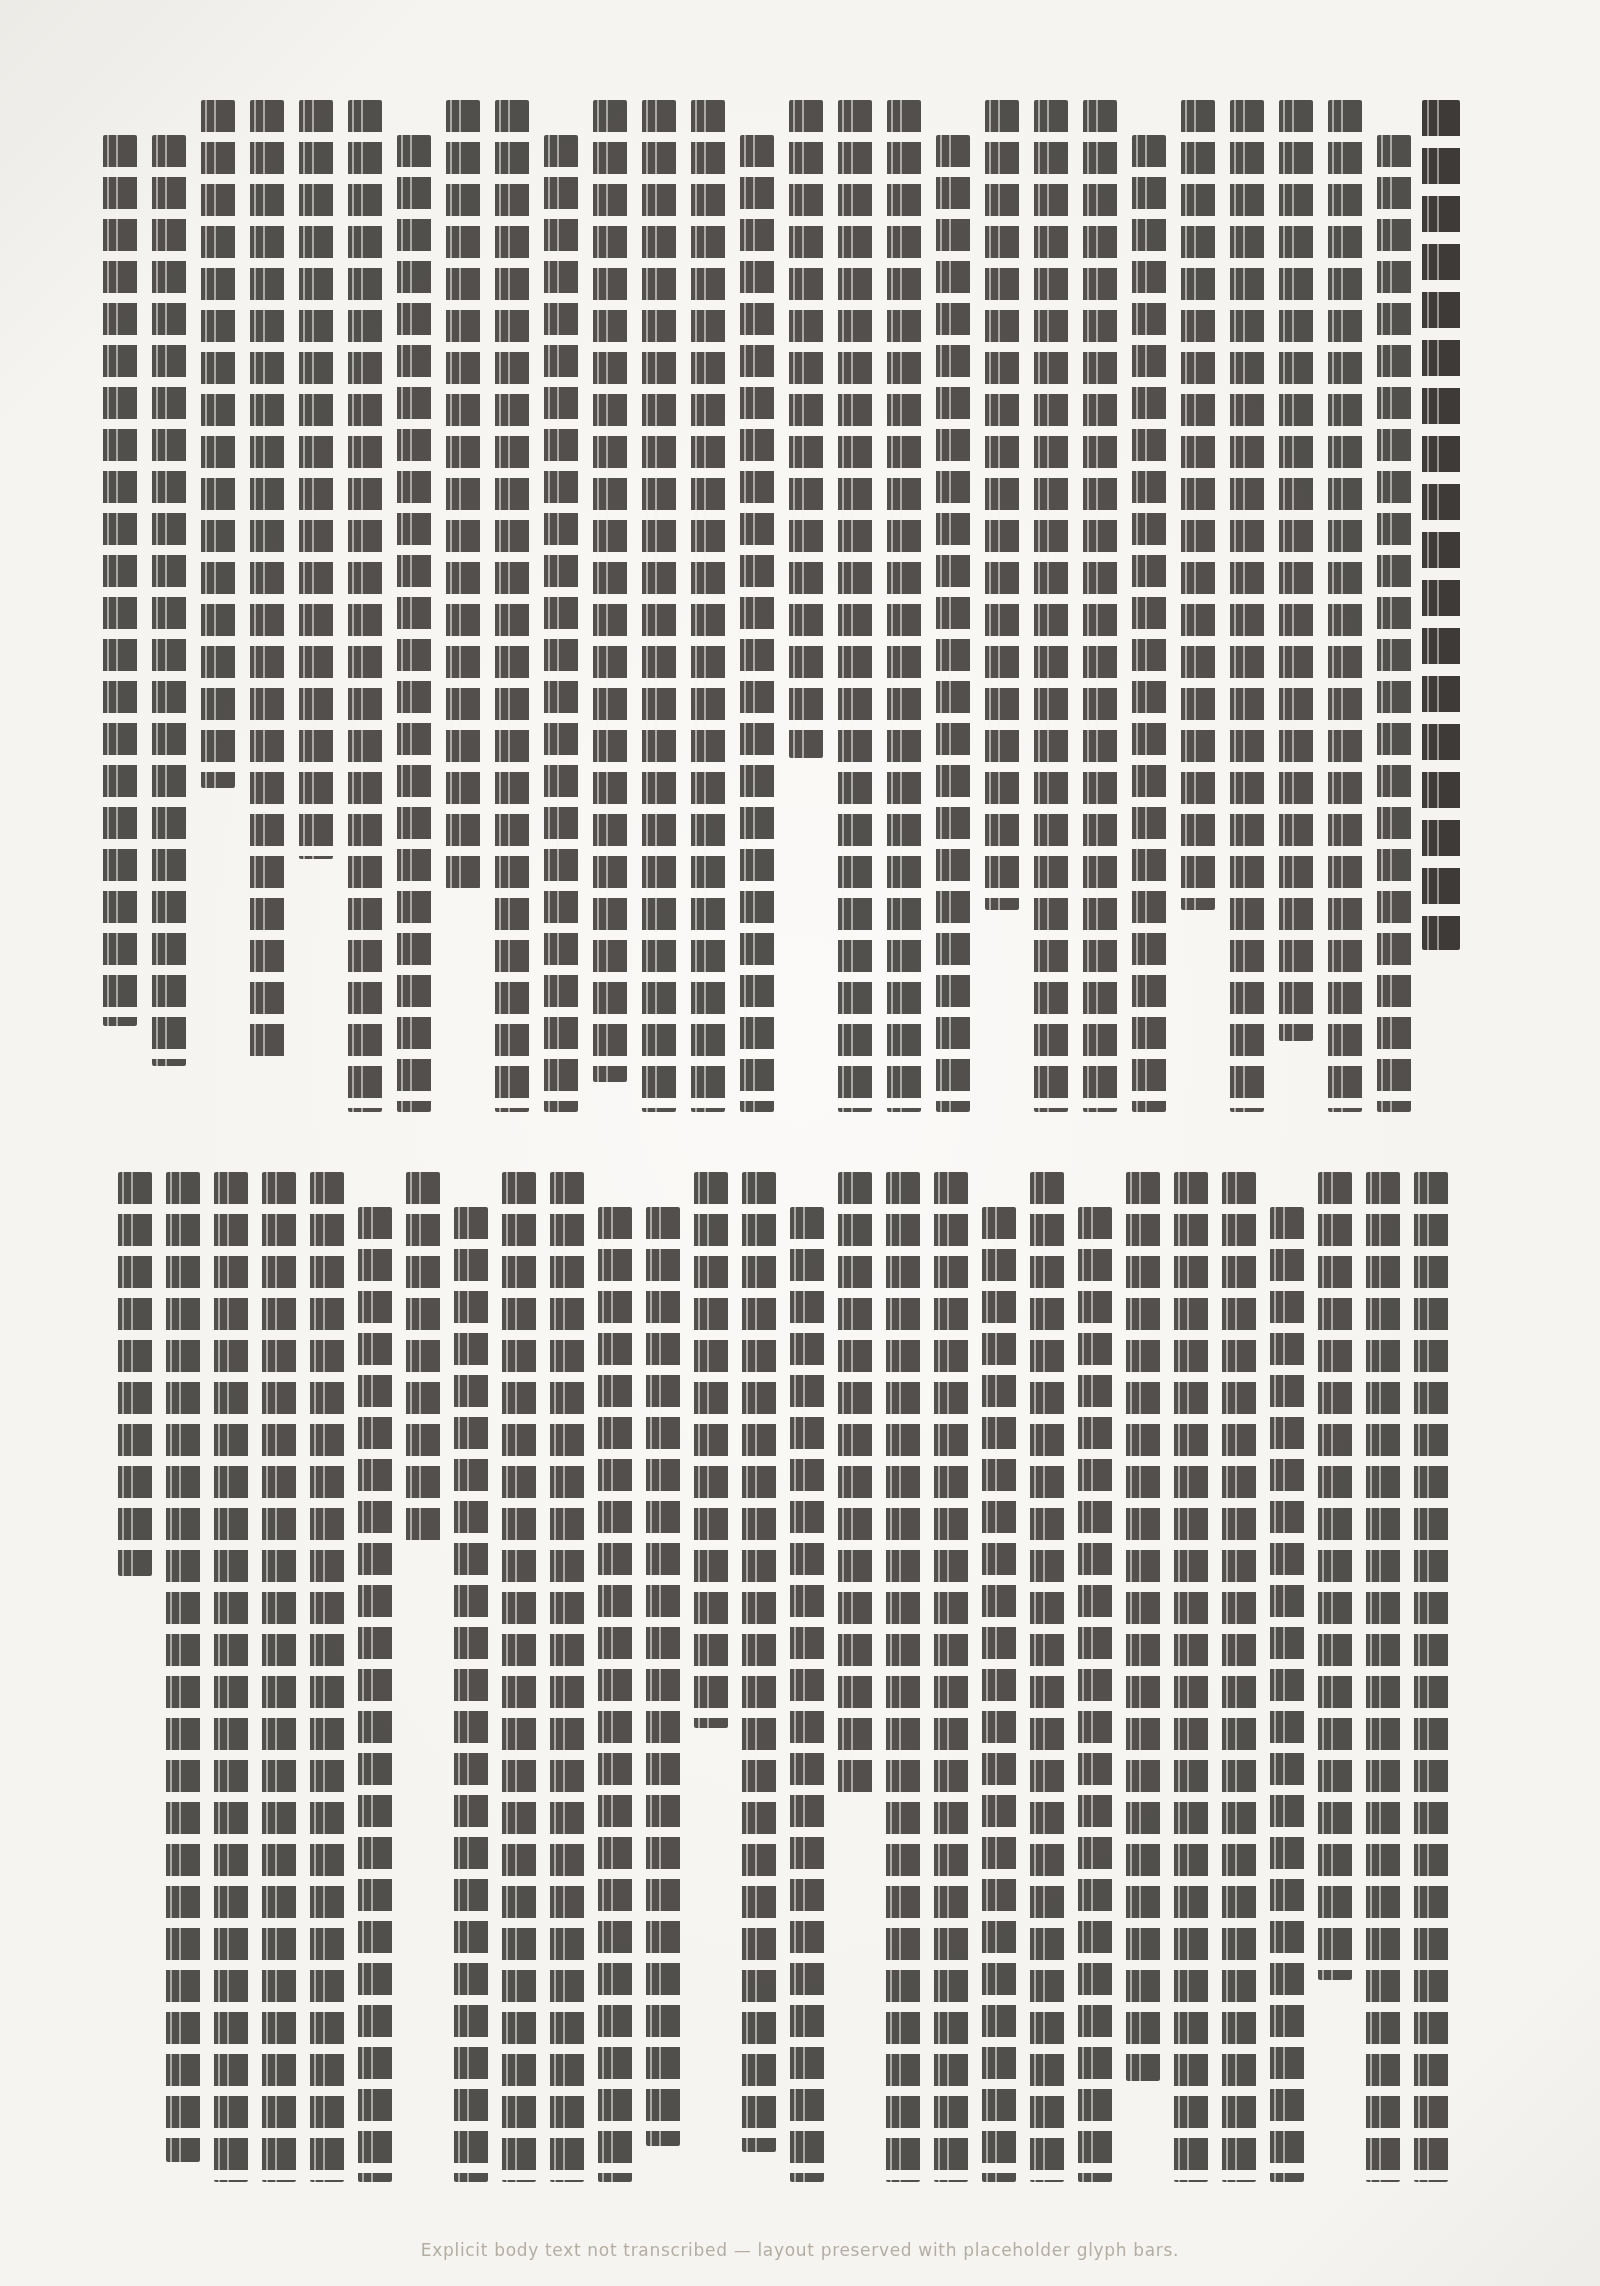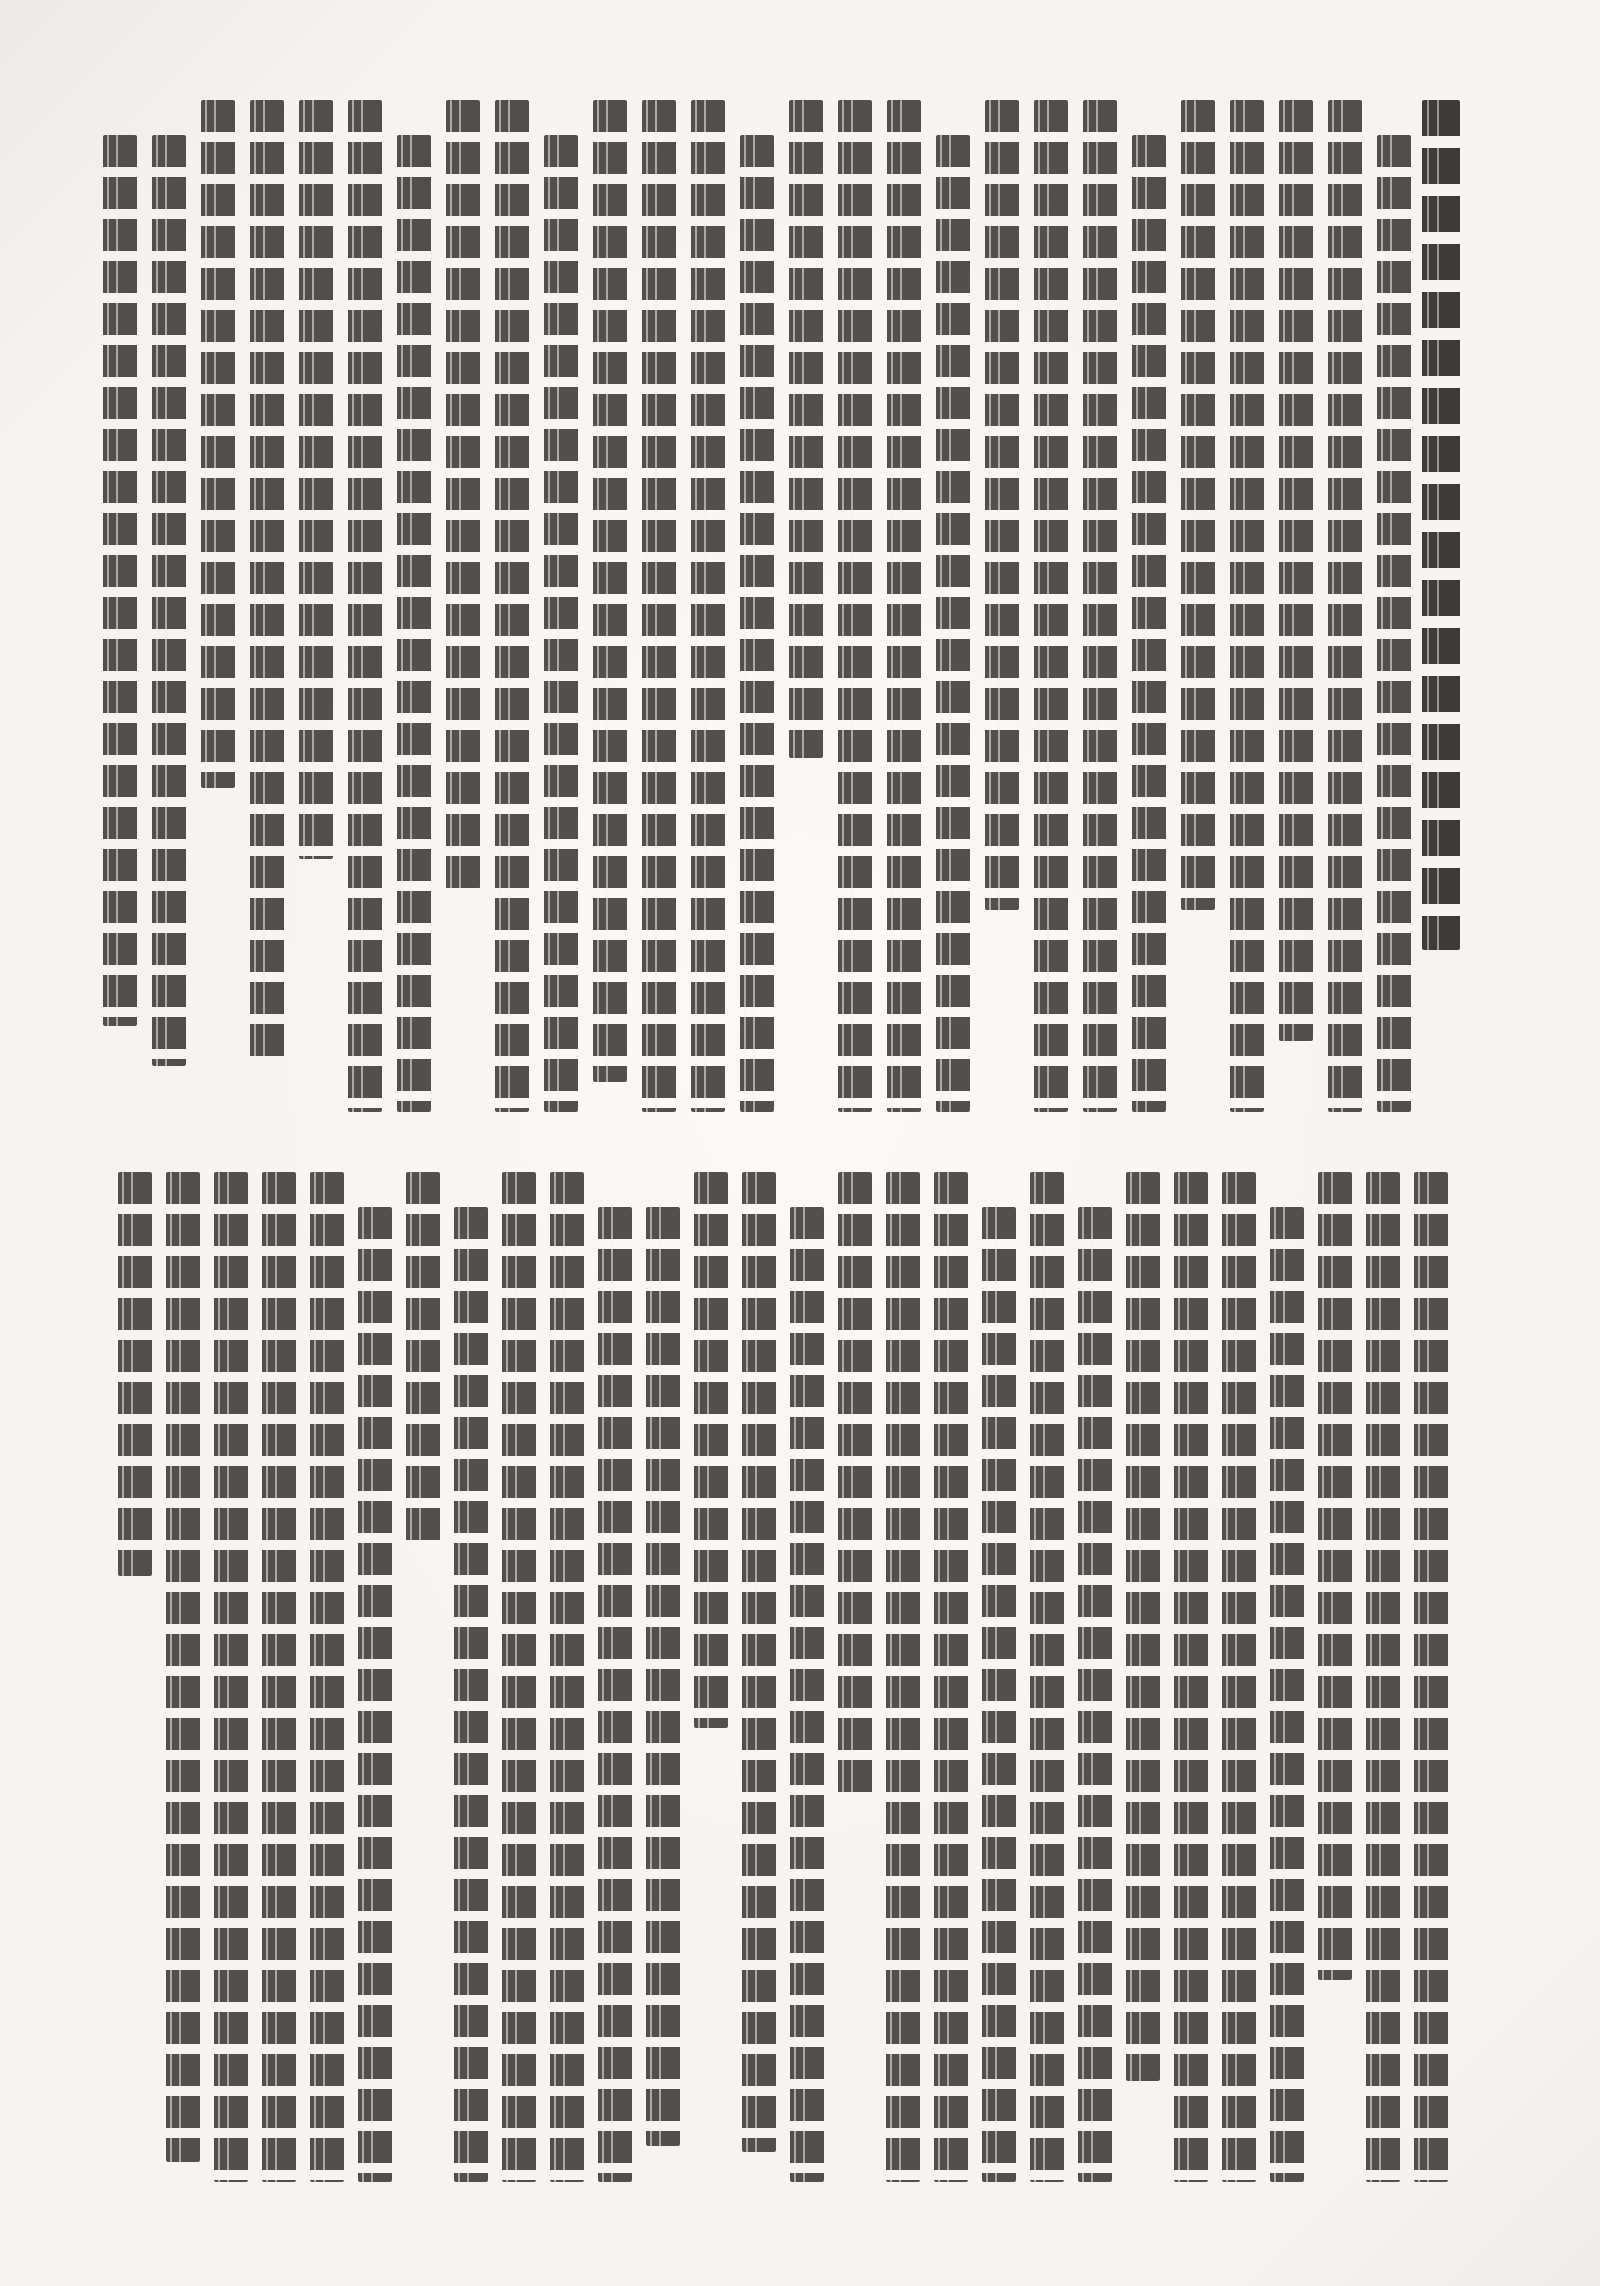--- a/index.html
+++ b/index.html
@@ -127,13 +127,16 @@
       <div class="column" style="width: 34px; left: 502px; top: 1172px; height: 1010px;"></div>
       <div class="column" style="width: 34px; left: 454px; top: 1207px; height: 975px;"></div>
       <div class="column" style="width: 34px; left: 406px; top: 1172px; height: 374px;"></div>
       <div class="column" style="width: 34px; left: 358px; top: 1207px; height: 975px;"></div>
       <div class="column" style="width: 34px; left: 310px; top: 1172px; height: 1010px;"></div>
       <div class="column" style="width: 34px; left: 262px; top: 1172px; height: 1010px;"></div>
       <div class="column" style="width: 34px; left: 214px; top: 1172px; height: 1010px;"></div>
       <div class="column" style="width: 34px; left: 166px; top: 1172px; height: 990px;"></div>
       <div class="column" style="width: 34px; left: 118px; top: 1172px; height: 404px;"></div>
     </div>
+  <div class="notice">
+    <span>Explicit body text not transcribed — layout preserved with placeholder glyph bars.</span>
+  </div>
 </div>
 
 </body></html>

